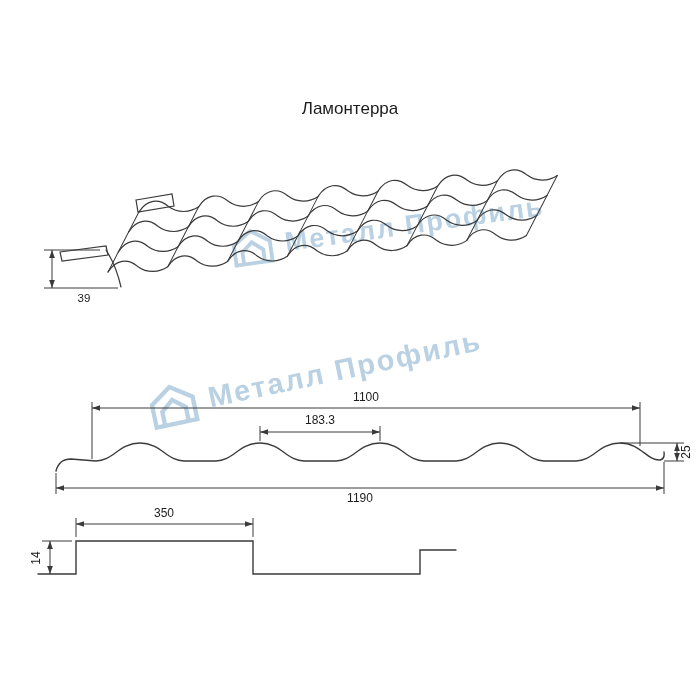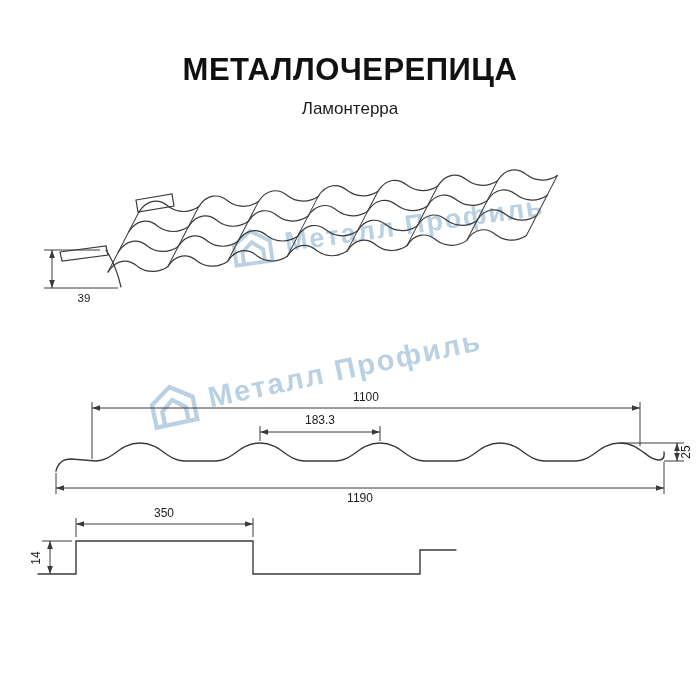--- a/index.html
+++ b/index.html
@@ -31,21 +31,20 @@
   </div>
 
   <div class="watermark wm2">
     <svg width="48" height="46" viewBox="0 0 44 40">
       <path d="M3 16 L22 3 L41 16 L41 37 L3 37 Z" fill="none" stroke="#b9d1e3" stroke-width="4"></path>
       <path d="M11 37 L11 24 L22 15 L33 24 L33 37" fill="none" stroke="#b9d1e3" stroke-width="4"></path>
     </svg>
     <span>Металл Профиль</span>
   </div>
 
-  <div class="title">МЕТАЛЛОЧЕРЕПИЦА</div>
   <div class="subtitle">Ламонтерра</div>
 
   <svg class="draw" width="700" height="700" viewBox="0 0 700 700">
     <defs>
       <marker id="ar" viewBox="0 0 10 10" refX="9" refY="5" markerWidth="9" markerHeight="9" orient="auto-start-reverse">
         <path d="M0 1.8 L9 5 L0 8.2 Z" fill="#3a3a3a"></path>
       </marker>
     </defs>
 
     <g stroke="#3a3a3a" stroke-width="1.2" fill="none" stroke-linecap="round">

